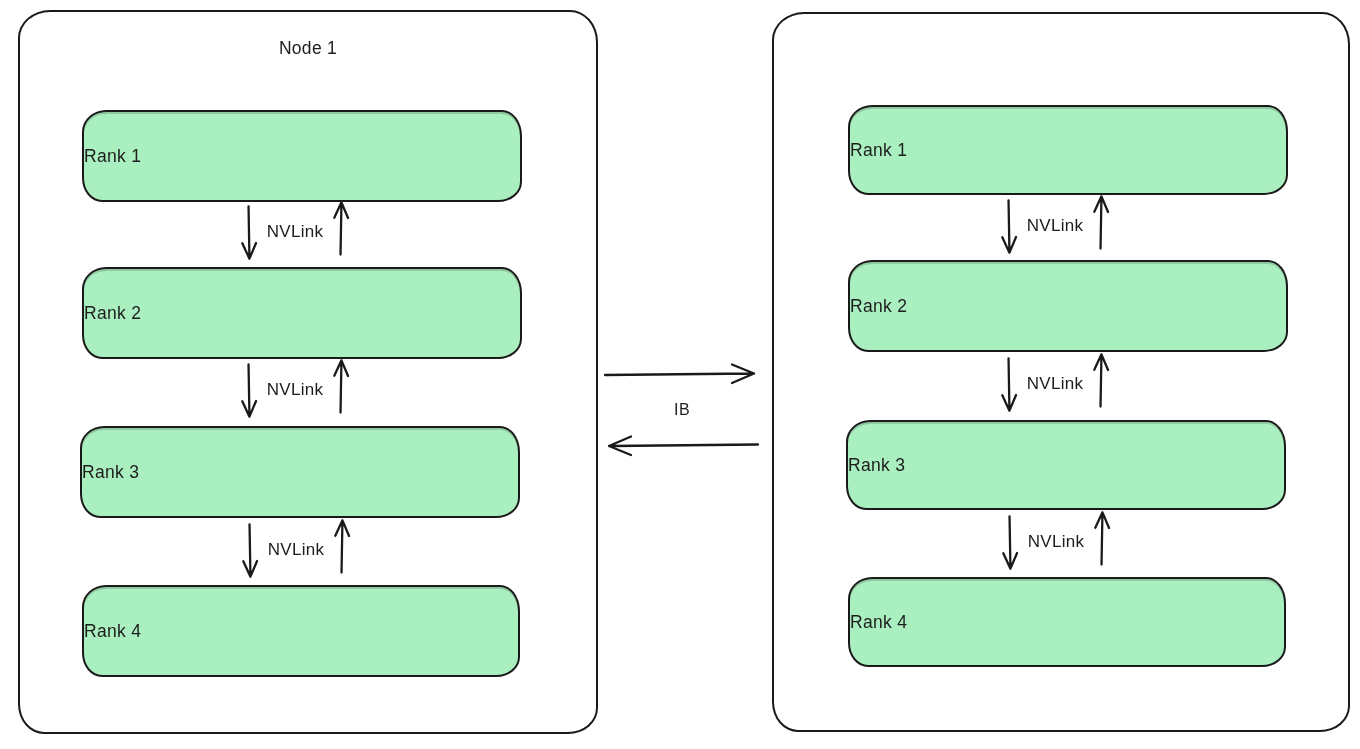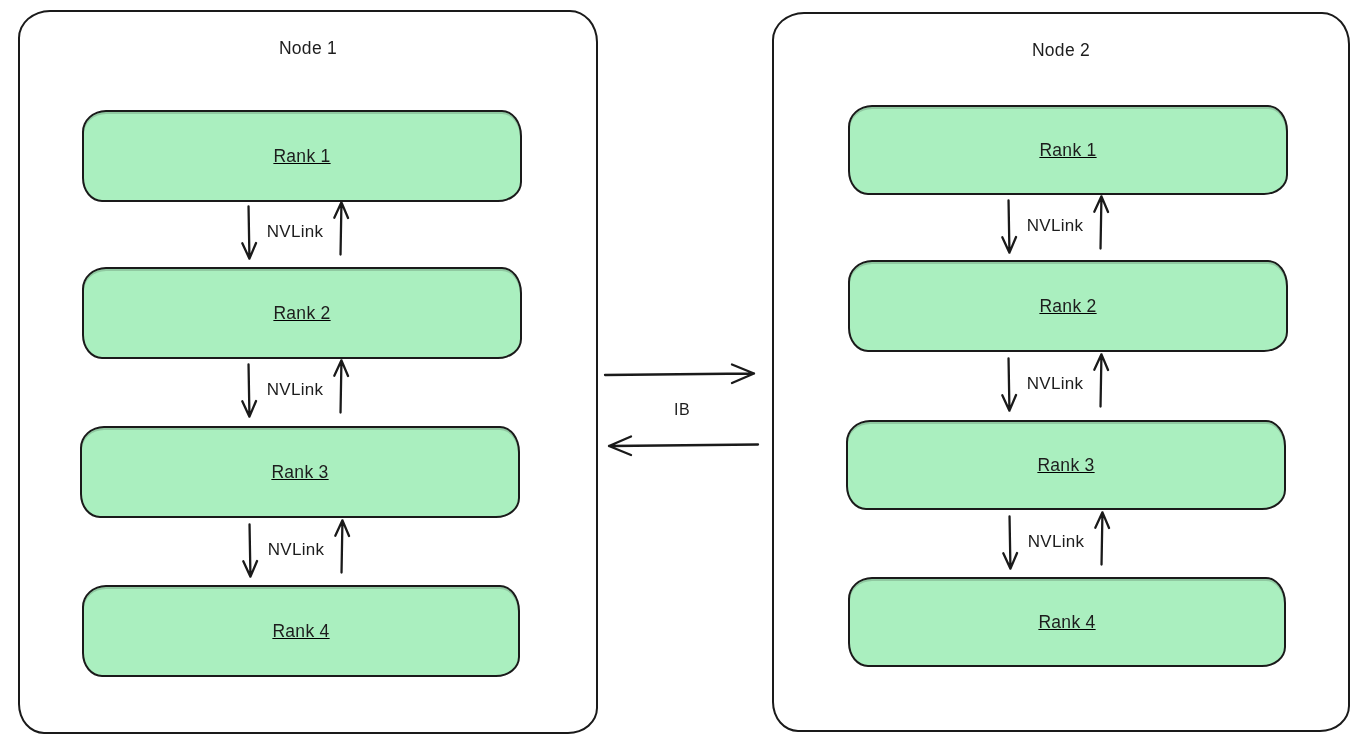--- a/index.html
+++ b/index.html
@@ -38,23 +38,22 @@
     color:var(--text);
     letter-spacing:0.3px;
   }
   .rank-box{
     position:absolute;
     background:var(--rank-fill);
     border:2.5px solid var(--stroke);
     border-radius:24px 20px 24px 20px / 22px 26px 20px 24px;
     display:flex;
     align-items:center;
-    justify-content:center;
+    justify-content:flex-start;
     box-shadow:inset 0 2px 0 rgba(26,26,26,0.18);
-    text-decoration:underline;
   }
   .rank-label{
     font-size:17.5px;
     color:var(--text);
     letter-spacing:0.3px;
   }
   
   .n1-r1{left:62px;top:98px;width:440px;height:92px;}
   .n1-r2{left:62px;top:255px;width:440px;height:92px;}
   .n1-r3{left:60px;top:414px;width:440px;height:92px;}
@@ -137,21 +136,20 @@
     </div>
     <div class="rank-box n1-r3">
       <span class="rank-label">Rank 3</span>
     </div>
     <div class="rank-box n1-r4">
       <span class="rank-label">Rank 4</span>
     </div>
   </div>
 
   <div class="node node-2">
-    <div class="node-title">Node 2</div>
     <div class="rank-box n2-r1">
       <span class="rank-label">Rank 1</span>
     </div>
     <div class="rank-box n2-r2">
       <span class="rank-label">Rank 2</span>
     </div>
     <div class="rank-box n2-r3">
       <span class="rank-label">Rank 3</span>
     </div>
     <div class="rank-box n2-r4">

